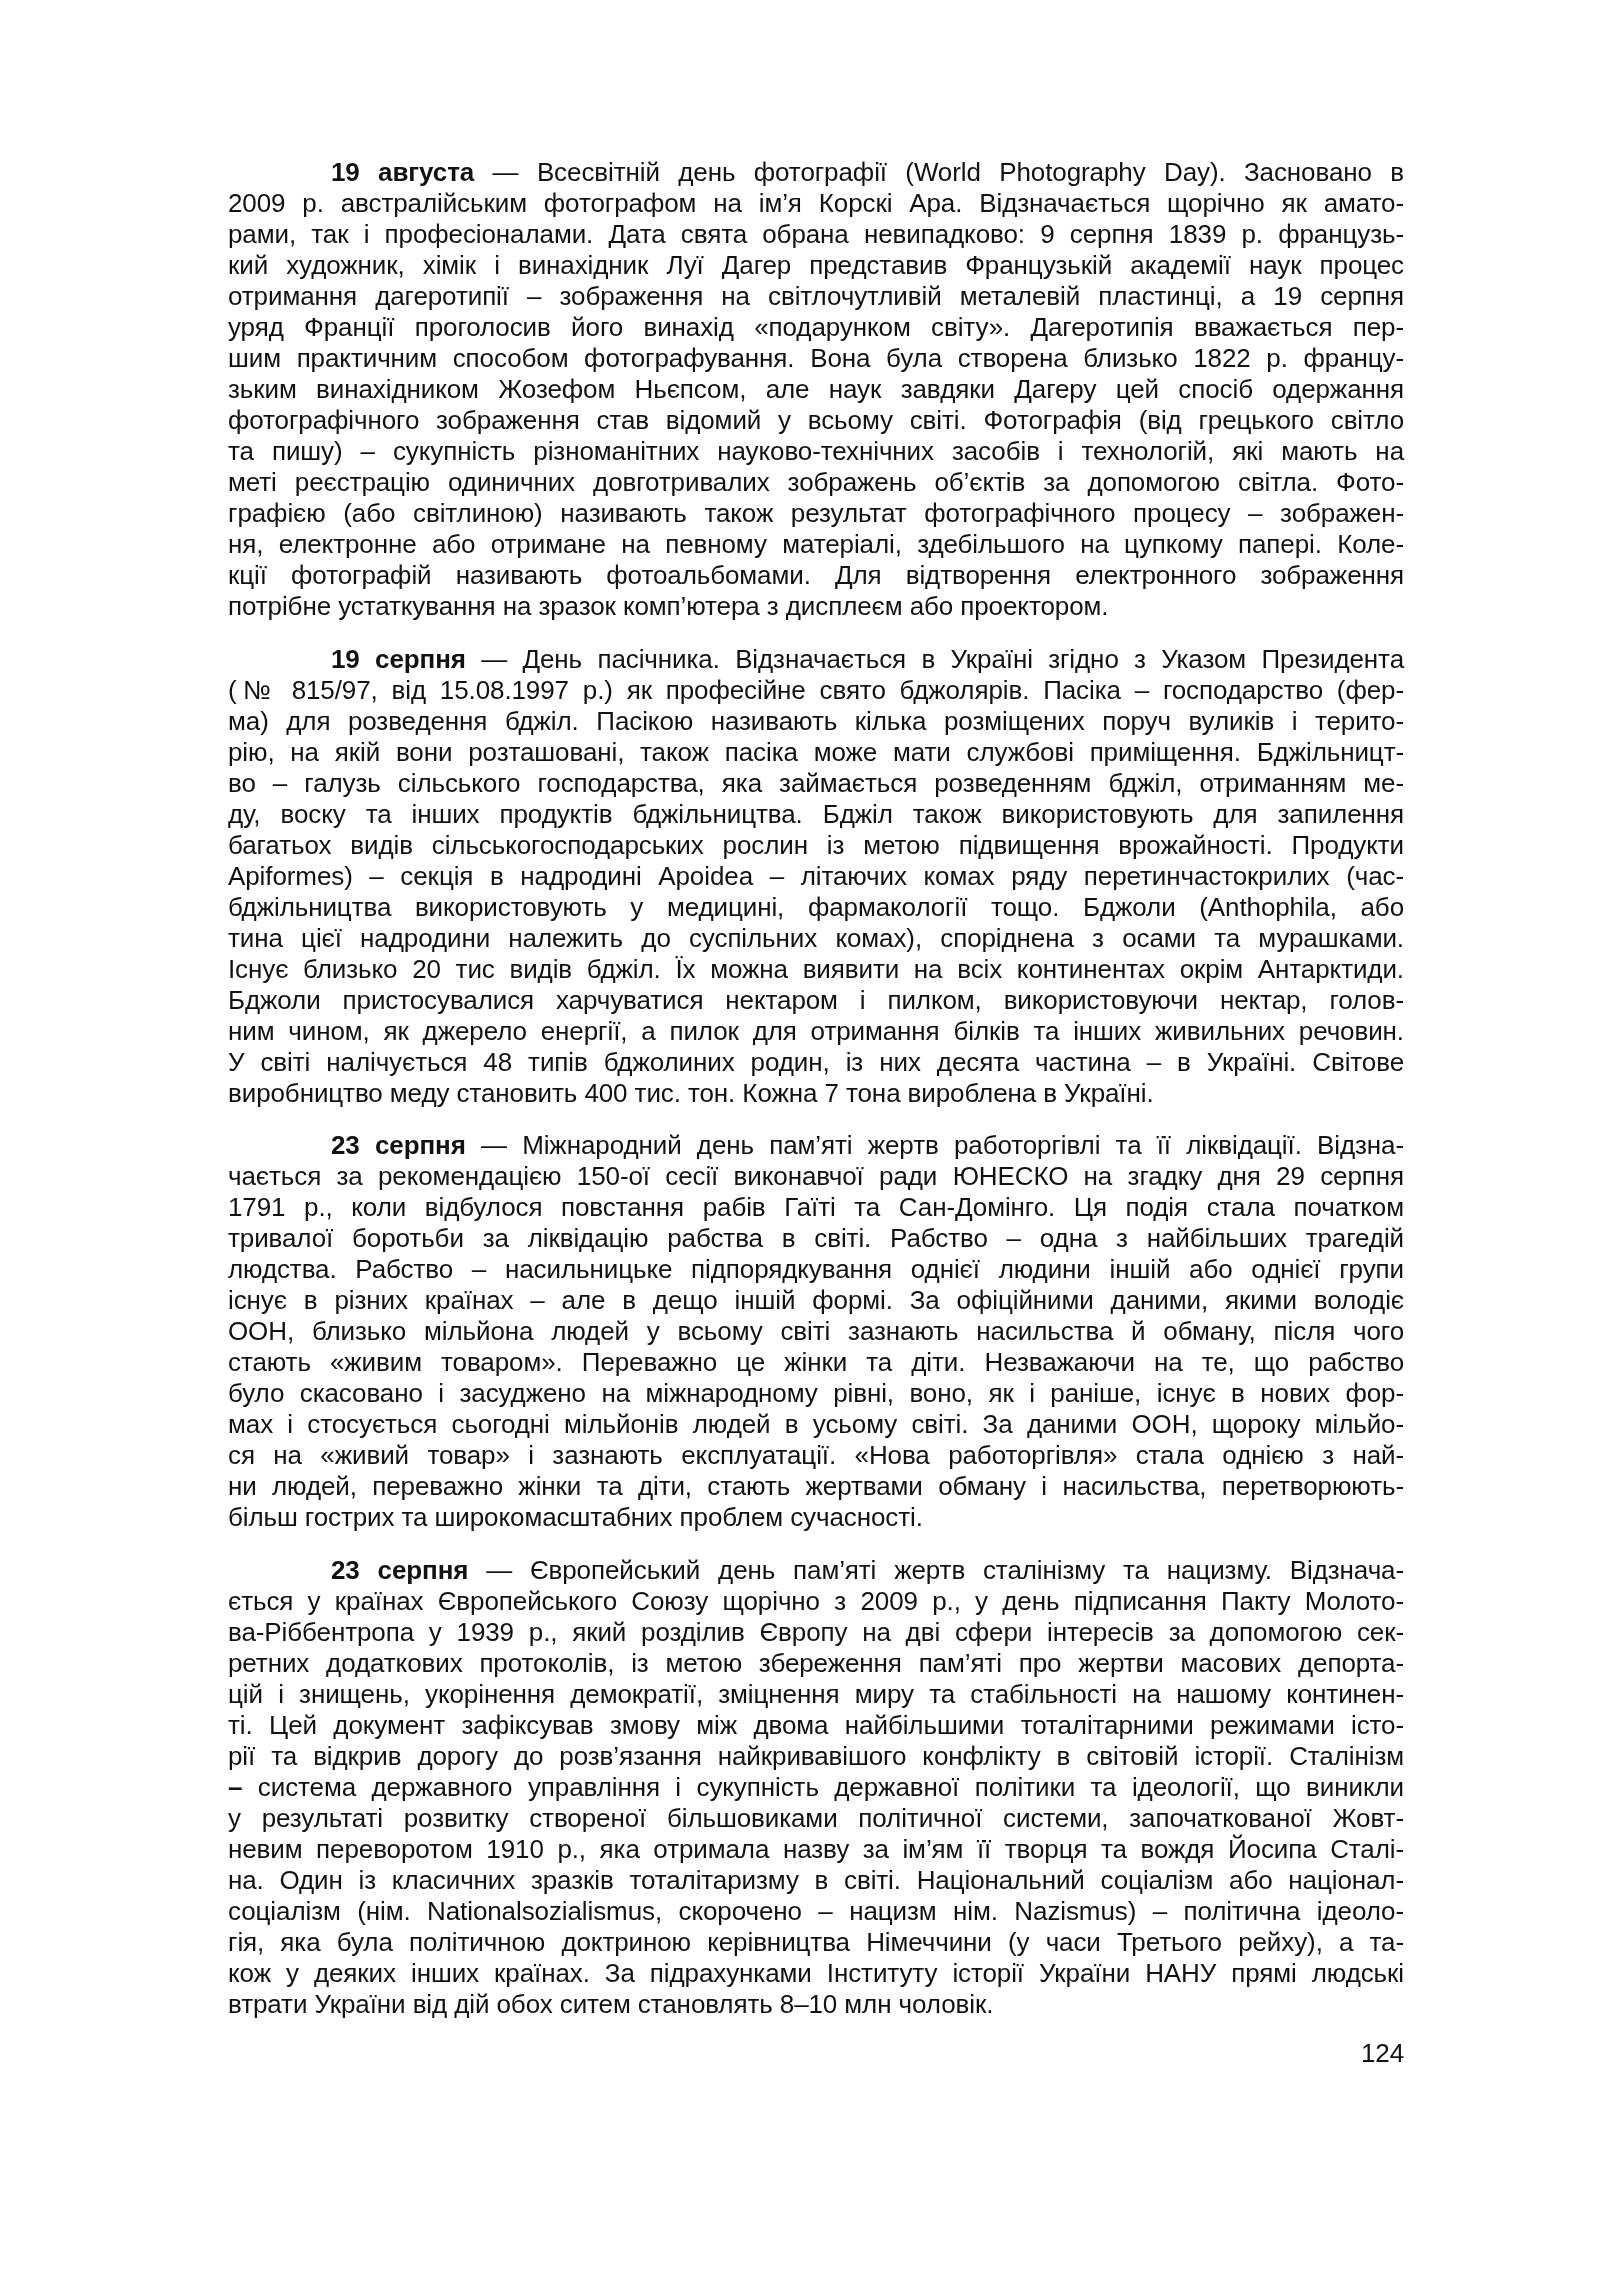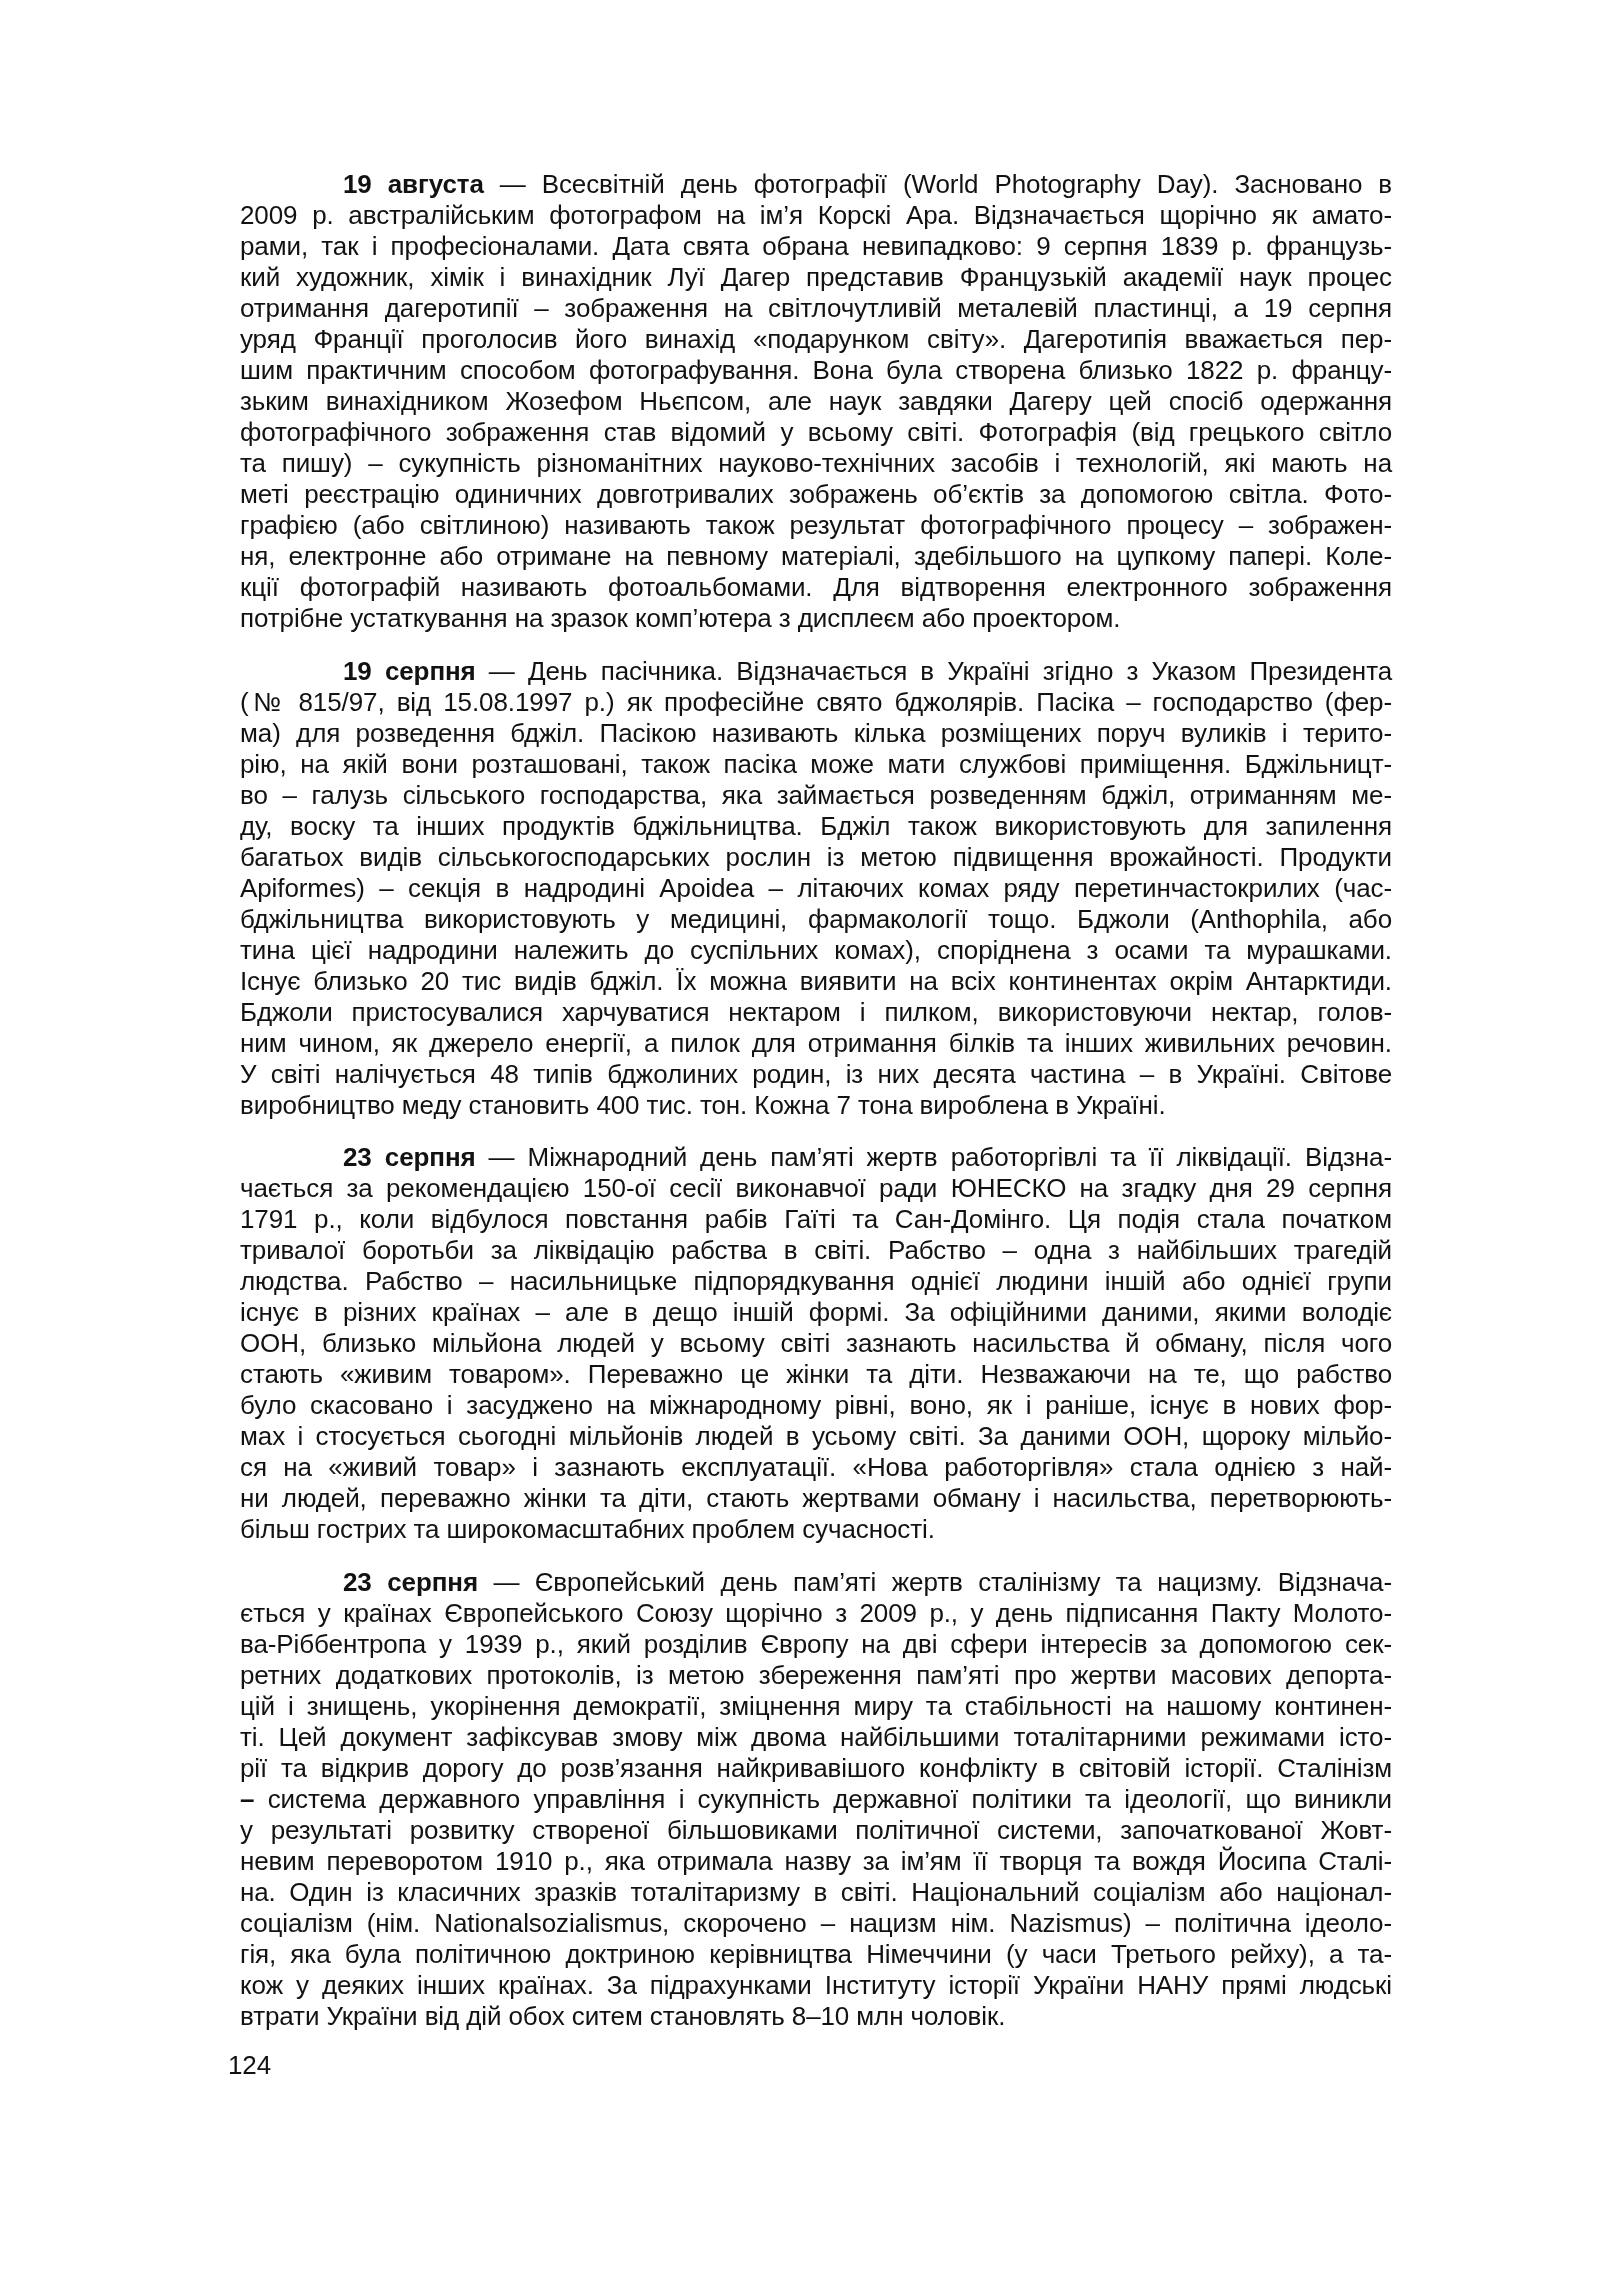--- a/index.html
+++ b/index.html
@@ -17,34 +17,34 @@
     overflow: hidden;
   }
   .content {
     position: absolute;
     left: 228px;
     top: 157px;
     width: 1176px;
     font-size: 26px;
     letter-spacing: -0.1px;
   }
-  .para { margin: 12px; }
+  .para { margin: 0; }
   .para + .para { margin-top: 21.6px; }
   .line {
     text-align: justify;
     text-align-last: justify;
     line-height: 31px;
     hyphens: none;
   }
   .line.last { text-align-last: left; }
   .line strong { font-weight: bold; }
   .indent { display: inline-block; width: 103px; }
   .page-number {
     margin-top: 18.6px;
-    text-align: left;
+    text-align: right;
     line-height: 31px;
   }
 </style>
 </head>
 <body>
 
 <div class="page">
   <div class="content">
 
     <div class="para">

